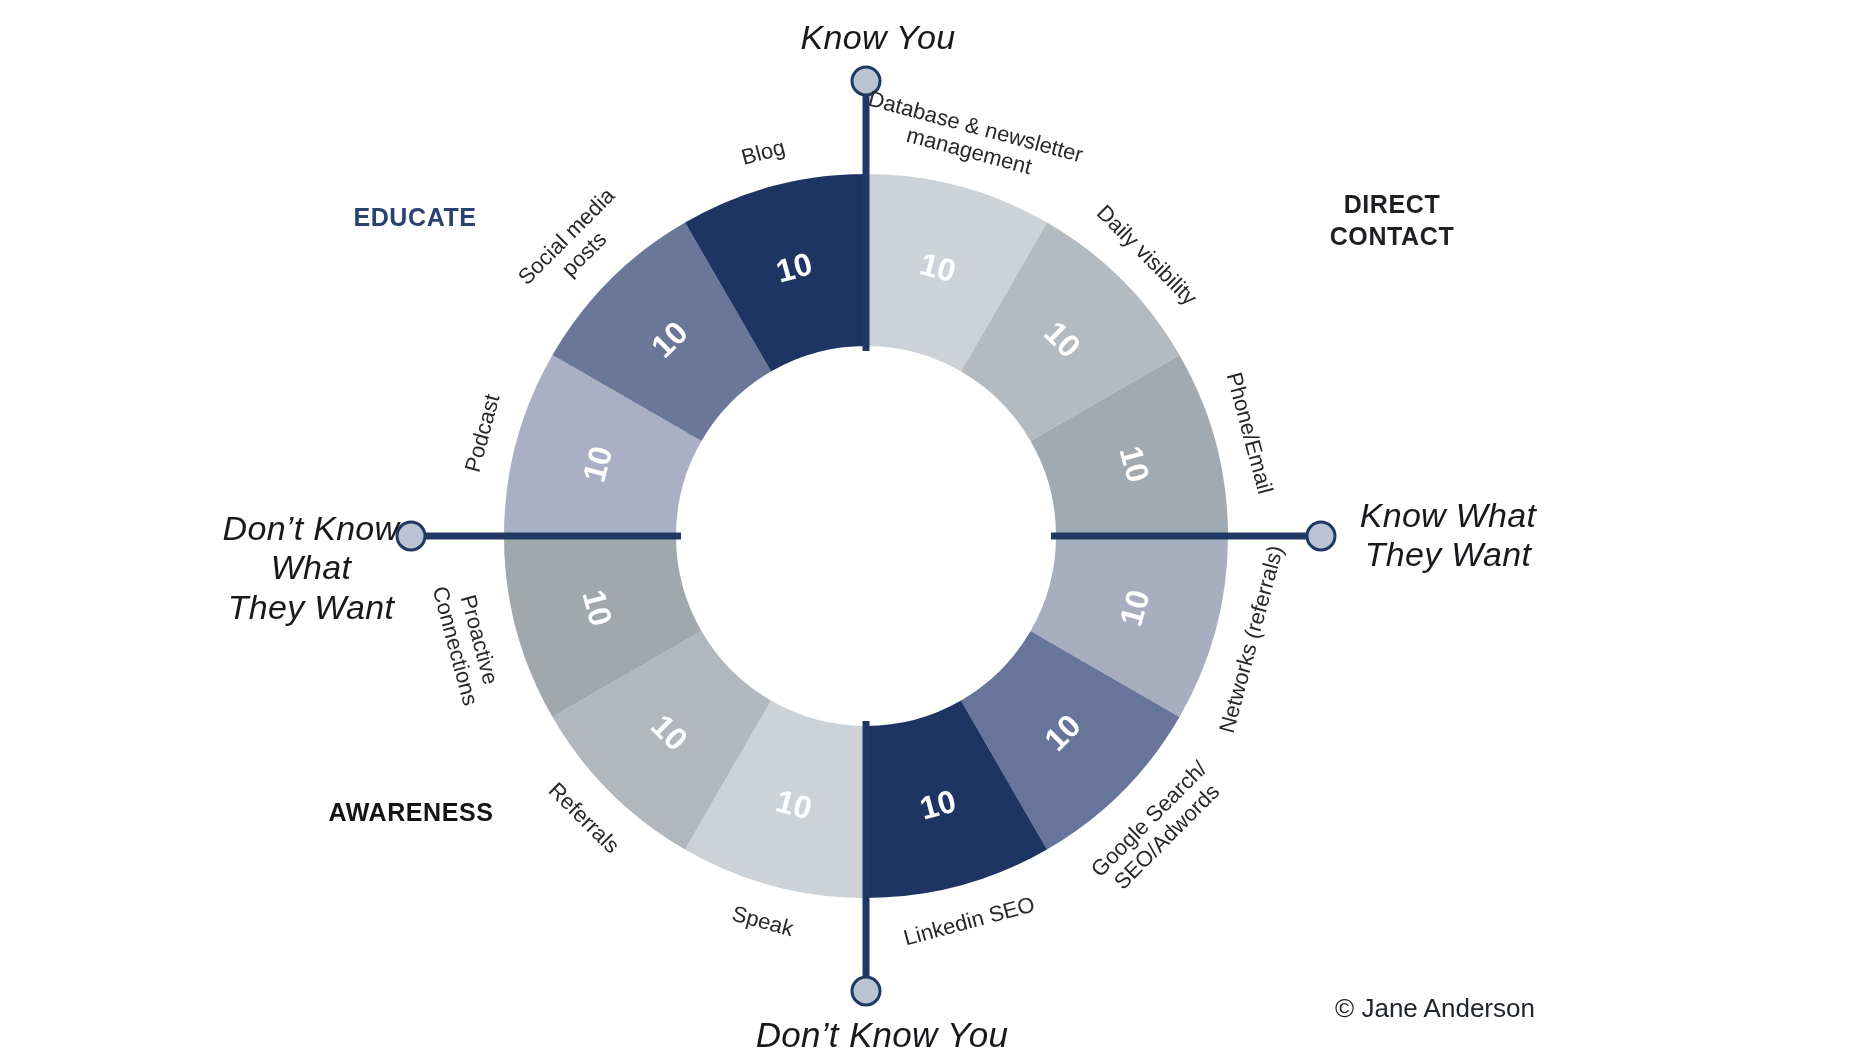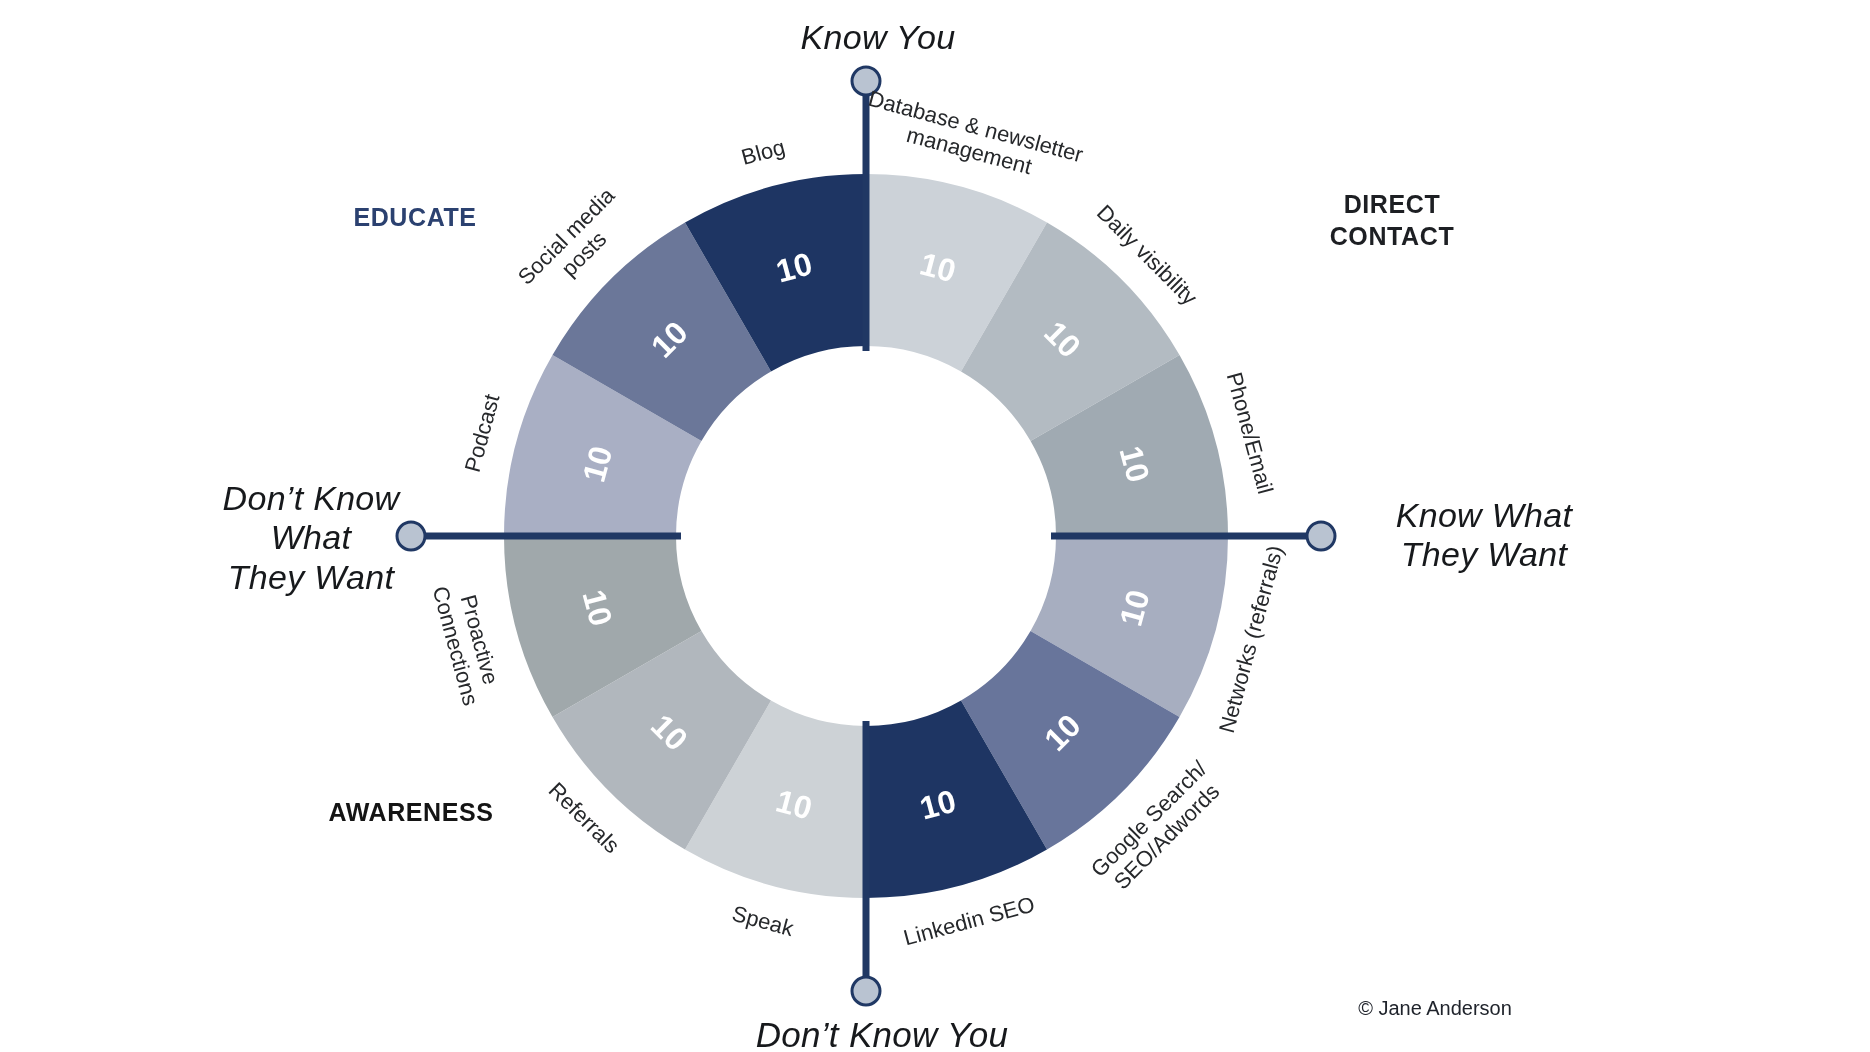--- a/index.html
+++ b/index.html
@@ -18,41 +18,41 @@
     font-size:34px;
     font-weight:500;
     color:#17191c;
     text-align:center;
     line-height:1.16;
     white-space:pre-line;
     letter-spacing:0.3px;
   }
   .axis-label.top{left:878px;top:38px;}
   .axis-label.bottom{left:882px;top:1035px;font-size:35px;}
-  .axis-label.left{left:311px;top:538px;}
-  .axis-label.right{left:1484px;top:535px;}
+  .axis-label.left{left:311px;top:568px;}
+  .axis-label.right{left:1448px;top:535px;}
   .quadrant{
     position:absolute;
     transform:translate(-50%,-50%);
     font-size:25px;
     font-weight:bold;
     letter-spacing:0.6px;
     text-align:center;
     line-height:1.28;
     white-space:pre-line;
   }
   .quadrant.educate{left:415px;top:217px;}
   .quadrant.direct-contact{left:1364px;top:220px;margin-left:28px;}
   .quadrant.awareness{left:411px;top:812px;}
   .quadrant.network-or-search{left:1364px;top:858px;}
   .copyright{
     position:absolute;
     left:1435px;top:1008px;
     transform:translate(-50%,-50%);
-    font-size:20px;
+    font-size:26px;
     color:#20242c;
     white-space:nowrap;
   }
   .seg-label{font-size:22px;fill:#26282b;}
   .seg-value{font-size:32px;font-weight:600;fill:#ffffff;}
 </style>
 </head>
 <body>
 
 <div class="canvas">

